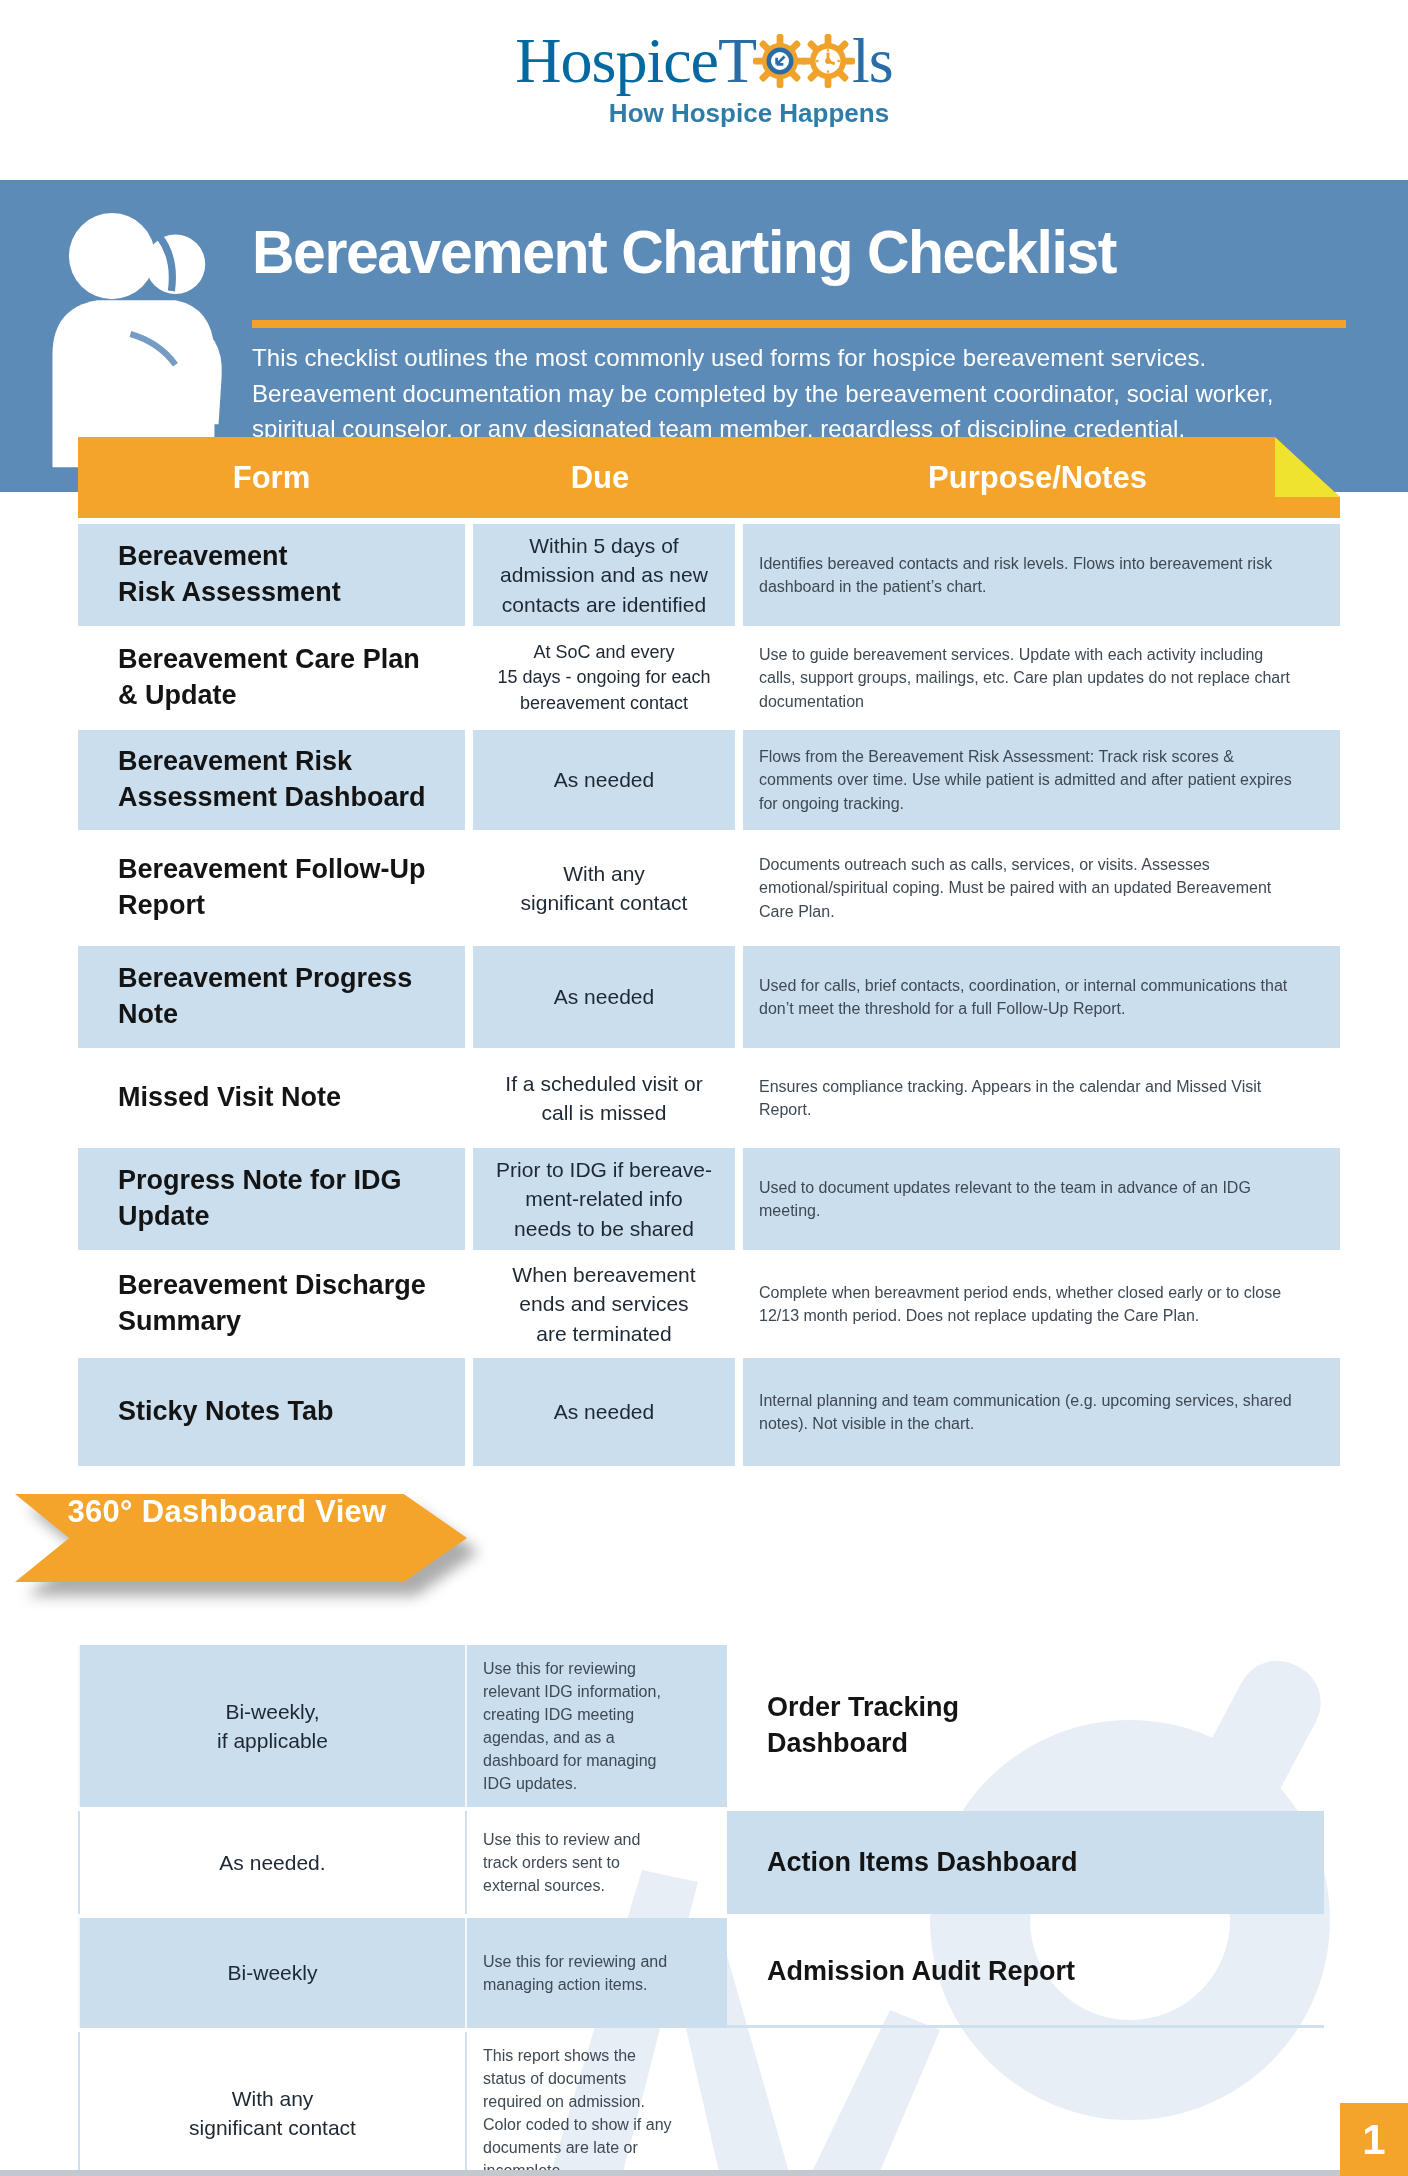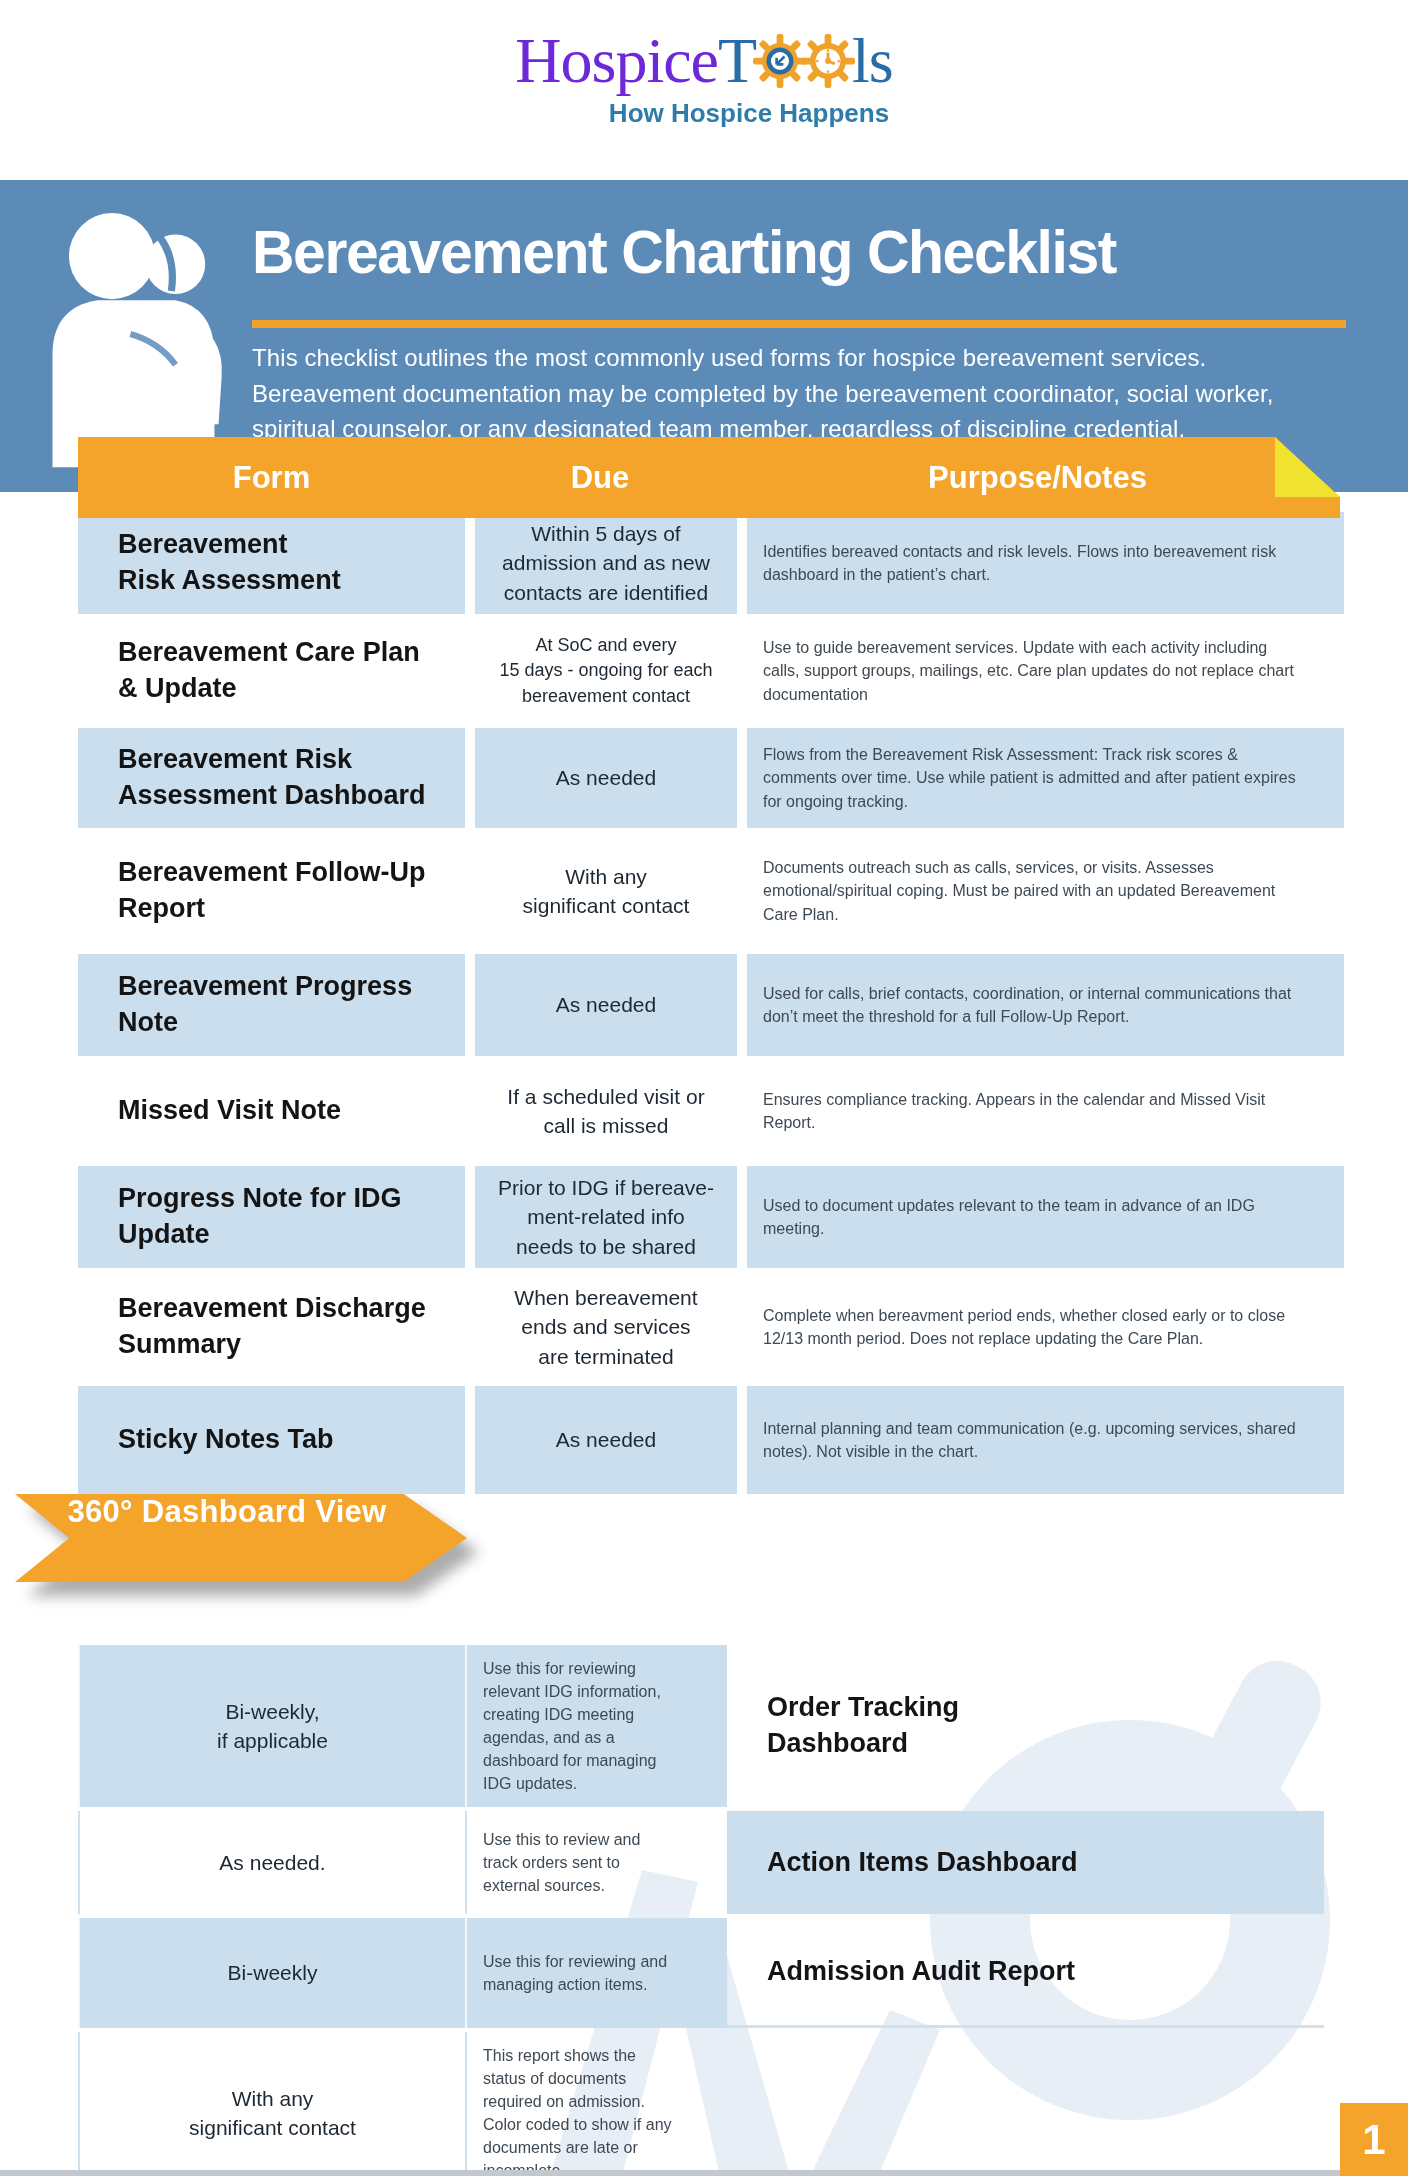--- a/index.html
+++ b/index.html
@@ -5,21 +5,21 @@
   * { box-sizing: border-box; }
   html,body { margin:0; padding:0; }
   body {
     width:1408px; height:2176px; position:relative; overflow:hidden;
     background:#ffffff; font-family:"Liberation Sans", sans-serif;
   }
 
   
   .logo { position:absolute; top:24px; left:0; width:100%; text-align:center; z-index:2; }
   .logo-row { display:inline-flex; align-items:center; }
-  .logo-hospice { font-family:"Liberation Serif", serif; font-size:64px; color:#6d28d9; letter-spacing:-1px; }
+  .logo-hospice { font-family:"Liberation Serif", serif; font-size:64px; color:#0369a1; letter-spacing:-1px; }
   .logo-t, .logo-ls { font-family:"Liberation Serif", serif; font-size:64px; color:#2A6DA6; letter-spacing:-1px; }
   .gear { width:54px; height:54px; margin:0 -3px; }
   .tagline { font-size:26px; font-weight:bold; color:#2E7CA9; margin-top:0px; padding-left:90px; }
 
   
   .band { position:absolute; left:0; top:180px; width:1408px; height:312px; background:#5D8BB7; z-index:1; }
   .hug { position:absolute; left:32px; top:20px; width:205px; height:268px; }
   .band-title {
     position:absolute; left:252px; top:36px; margin:0; color:#ffffff;
     font-size:62px; font-weight:bold; letter-spacing:-1.5px; white-space:nowrap;
@@ -34,21 +34,21 @@
     position:absolute; left:78px; top:437px; width:1262px; height:81px; background:#F5A42B; z-index:3;
     display:grid; grid-template-columns:387px 270px 605px; align-items:center;
     clip-path:polygon(0 0, 1197px 0, 1262px 60px, 1262px 100%, 0 100%);
   }
   .fold { position:absolute; left:1197px; top:0; width:65px; height:60px; background:#EFE32F;
           clip-path:polygon(0 0, 100% 100%, 0 100%); }
   .th { color:#ffffff; font-size:31px; font-weight:bold; text-align:center; }
 
   
   .tbl { position:absolute; display:grid; grid-template-columns:387px 262px 597px; z-index:2; }
-  #table1 { left:78px; top:512px; width:1262px; column-gap:8px; row-gap:5px;gap:10px; }
+  #table1 { left:78px; top:524px; width:1262px; column-gap:8px; row-gap:5px; }
   #table2 { left:78px; top:1645px; width:1262px; column-gap:0; row-gap:4px; }
   .cell { display:flex; align-items:center; }
   .cell.blue { background:#CBDEEE; }
   .cell.white { background:transparent; }
   .c1 { font-weight:bold; font-size:27px; color:#141414; padding-left:40px; line-height:1.32; white-space:pre-line; }
   .c2 { justify-content:center; text-align:center; font-size:21px; color:#1D2833; white-space:pre-line; line-height:1.4; }
   .c2.small { font-size:18px; }
   .c3 { font-size:16px; color:#3E4953; padding:12px 48px 12px 16px; line-height:1.44; }
   #table2 .c2, #table2 .c3 { border-left:2px solid rgba(255,255,255,0.75); }
   #table2 .white.c2, #table2 .white.c3 { border-left-color:#CFE0EE; }

